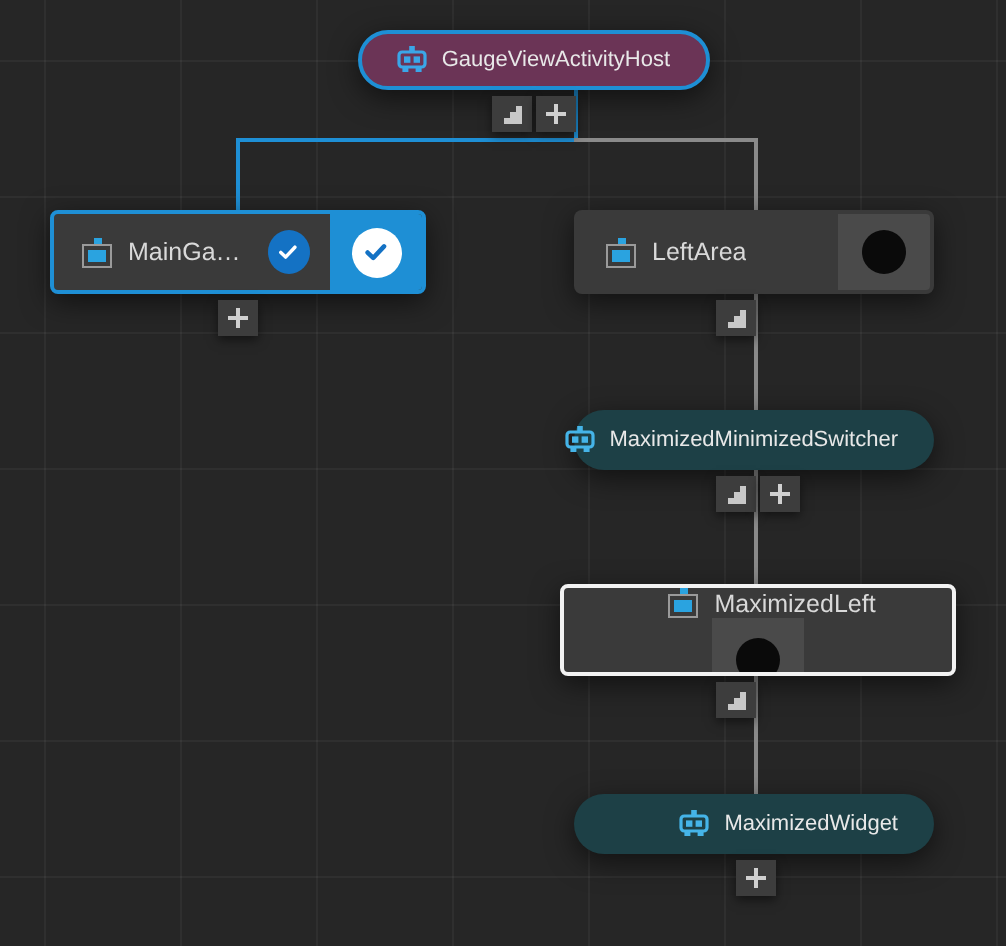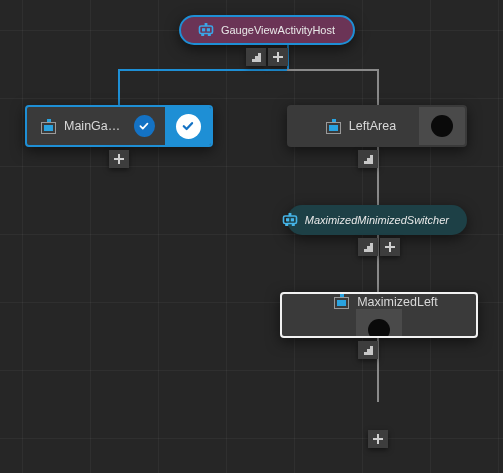--- a/index.html
+++ b/index.html
@@ -50,21 +50,20 @@
     color: #e8e8e8;
     gap: 7px;
     justify-content: flex-end;
   }
   .pill.magenta {
     background: #6b3456;
     border: 2px solid #1e8fd5;
   }
   .pill.teal {
     background: #1d4046;
-    font-style: italic;
   }
 
   
   .box {
     height: 42px;
     border-radius: 4px;
     background: #3a3a3a;
     overflow: hidden;
     color: #d9d9d9;
     font-size: 12.5px;
@@ -74,21 +73,20 @@
   .box.sel-white { border-color: #f2f2f2; flex-direction: column; }
 
   .box-body {
     display: flex;
     align-items: center;
     gap: 8px;
     flex: 1 1 auto;
     height: 100%;
     padding-left: 14px;
     min-width: 0;
-    justify-content: center;
   }
   .box-label { white-space: nowrap; overflow: hidden; text-overflow: ellipsis; }
 
   .box-action {
     flex: 0 0 auto;
     width: 46px;
     height: 100%;
     display: flex;
     align-items: center;
     justify-content: center;
@@ -296,19 +294,32 @@
   <div class="tool-row" style="left:358px; top:341px;">
     <div class="tool-btn">
       <span class="stairs">
           <span class="s1"></span>
           <span class="s2"></span>
           <span class="s3"></span>
         </span>
     </div>
   </div>
 
+  <div class="node pill teal" style="left:287px; top:397px; width:180px;">
+    <span class="icon-robot">
+      <svg viewBox="0 0 16 14" width="16" height="14" aria-hidden="true">
+        <rect x="6.6" y="0" width="2.8" height="3" fill="#45b4e8"></rect>
+        <rect x="1.5" y="3" width="13" height="7.5" rx="1.6" fill="none" stroke="#45b4e8" stroke-width="1.6"></rect>
+        <rect x="4" y="5.2" width="3.2" height="3.2" fill="#45b4e8"></rect>
+        <rect x="8.8" y="5.2" width="3.2" height="3.2" fill="#45b4e8"></rect>
+        <rect x="3.2" y="11" width="3" height="2" fill="#45b4e8"></rect>
+        <rect x="9.8" y="11" width="3" height="2" fill="#45b4e8"></rect>
+      </svg>
+    </span>
+    <span>MaximizedWidget</span>
+  </div>
   <div class="tool-row" style="left:368px; top:430px;">
     <div class="tool-btn">
       <span class="plus"></span>
     </div>
   </div>
 
 </div>
 
 </body></html>

